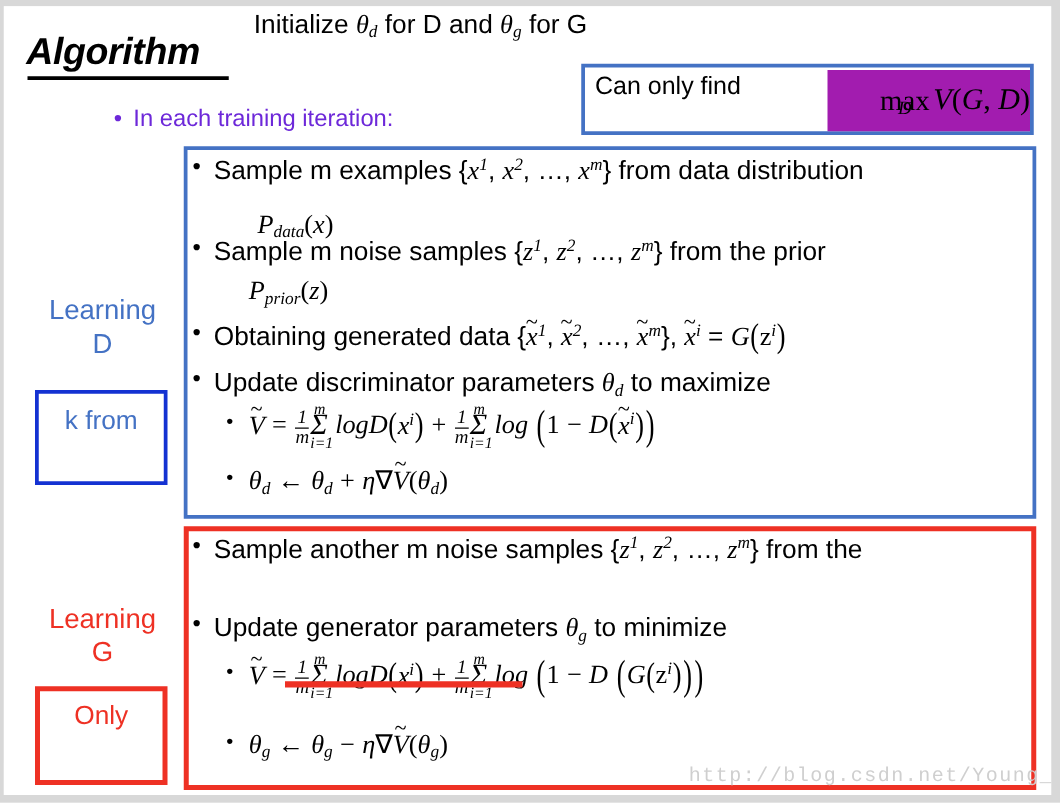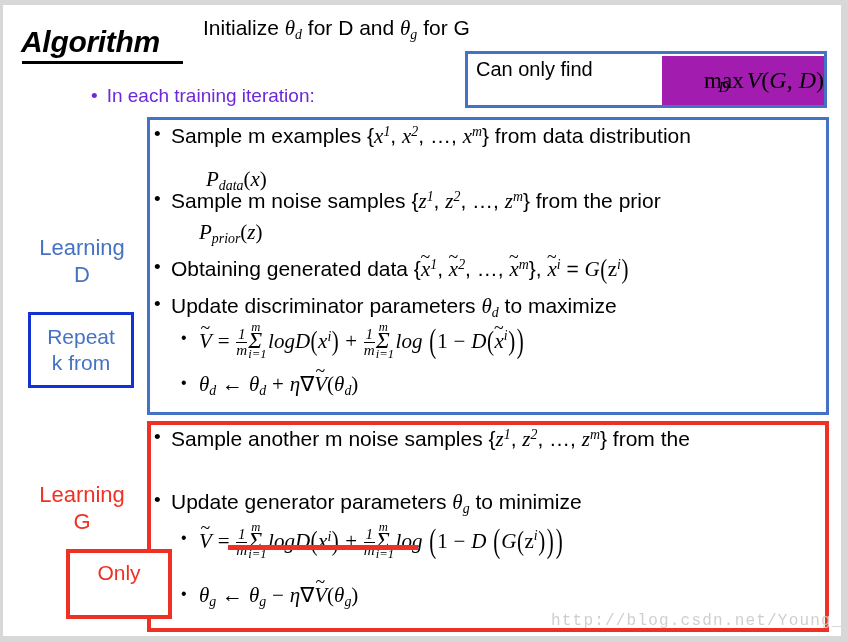--- a/index.html
+++ b/index.html
@@ -47,21 +47,21 @@
     top: 56px;
     width: 161px;
     height: 3px;
     background: #000;
   }
 
   
   .init-line {
     position: absolute;
     left: 200px;
-    top: 11px;
+    top: 2px;
     font-size: 21px;
     color: #000;
     white-space: nowrap;
   }
 
   
   .iter-line {
     position: absolute;
     left: 88px;
     top: 80px;
@@ -160,25 +160,24 @@
     text-align: center;
     font-size: 22px;
     color: #EE3124;
     line-height: 27px;
   }
   .once-box {
     position: absolute;
     left: 25px;
     top: 544px;
     width: 106px;
-    height: 70px;
+    height: 79px;
     border: 4px solid #EE3124;
     box-sizing: border-box;
     background: #fff;
-    margin-left: 38px;
   }
   .once-text {
     font-size: 21px;
     color: #EE3124;
     line-height: 26px;
     text-align: center;
     padding-top: 7px;
   }
 
   
@@ -366,21 +365,20 @@
 
   <div class="learn-d-box"></div>
 
   <div class="learn-d-label">
     <div>Learning</div>
     <div>D</div>
   </div>
 
   <div class="repeat-box">
     <div class="repeat-text">
-      <div>Repeat</div>
       <div>k from</div>
     </div>
   </div>
 
   <div class="row" style="left:168px; top:119px;">
     <span class="bul">•</span>Sample m examples {<span class="mi">x<sup class="s">1</sup></span>, <span class="mi">x<sup class="s">2</sup></span>, …, <span class="mi">x<sup class="s">m</sup></span>} from data distribution
   </div>
   <div class="cont" style="left:168px; top:162px;margin-left:35px;">
     <span class="mi">P<sub class="s">data</sub></span><span class="mu">(</span><span class="mi">x</span><span class="mu">)</span>
   </div>

